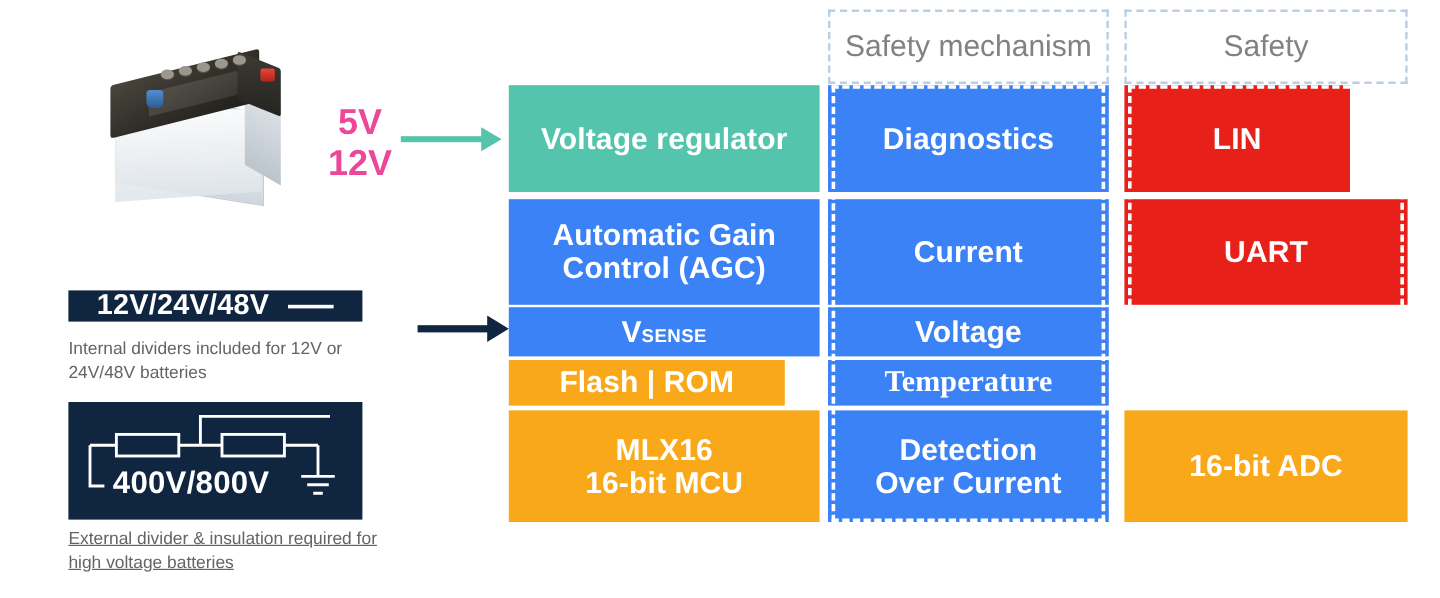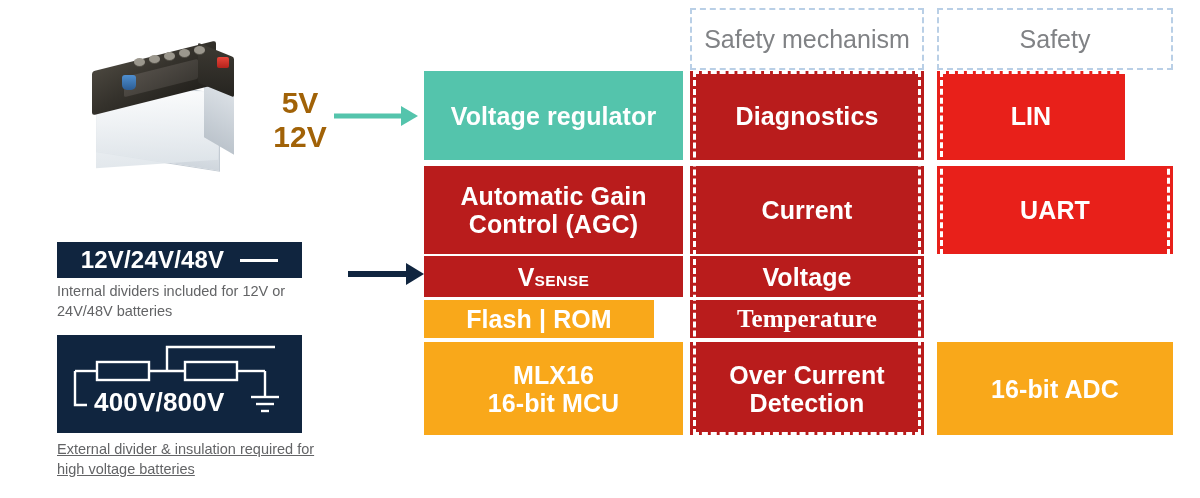--- a/index.html
+++ b/index.html
@@ -25,21 +25,21 @@
     box-sizing: border-box;
     display: flex;
     align-items: center;
     justify-content: center;
     text-align: center;
     color: #ffffff;
     font-weight: bold;
     line-height: 1.12;
     letter-spacing: .1px;
   }
-  .navy   { background: #b91c1c; }
+  .navy   { background: #3b82f6; }
   .teal   { background: #54c4ac; }
   .amber  { background: #f9a81a; }
   .red    { background: #e8201a; }
 
   
   .colhead {
     position: absolute;
     box-sizing: border-box;
     display: flex;
     align-items: center;
@@ -174,34 +174,34 @@
     border-bottom: 10px solid transparent;
   }
   .arrow-teal .arrow-line { background: #54c4ac; }
   .arrow-teal .arrow-head { border-left: 17px solid #54c4ac; }
   .arrow-navy .arrow-line { background: #10253f; height: 6px; }
   .arrow-navy .arrow-head { border-left: 18px solid #10253f; border-top-width: 11px; border-bottom-width: 11px;}
 
   
   #volt-5v, #volt-12v {
     position: absolute;
-    color: #a16207;
+    color: #ec4899;
     font-size: 30px;
     font-weight: bold;
     text-align: center;
     width: 84px;
   }
   #volt-5v  { left: 258px; top: 86px; }
   #volt-12v { left: 258px; top: 120px; }
 
   
   #box-lv {
     position: absolute;
     left: 57px; top: 242px;
-    width: 245px; height: 36px;
+    width: 245px; height: 26px;
     background: #10253f;
     display: flex;
     align-items: center;
     justify-content: center;
     gap: 16px;
   }
   #box-lv .lv-text {
     color: #ffffff;
     font-size: 24px;
     font-weight: bold;
@@ -330,22 +330,22 @@
 
   <div class="blk navy" style="left:690px; top:71px; width:234px; height:89px; font-size:25px;">Diagnostics</div>
 
   <div class="blk navy" style="left:690px; top:166px; width:234px; height:88px; font-size:25px;">Current</div>
 
   <div class="blk navy" style="left:690px; top:256px; width:234px; height:41px; font-size:25px;">Voltage</div>
 
   <div class="blk navy" style="left:690px; top:300px; width:234px; height:38px; font-size:25px;font-family:Liberation Serif, serif;">Temperature</div>
 
   <div class="blk navy" style="left:690px; top:342px; width:234px; height:93px; font-size:25px; flex-direction:column;">
+    <span>Detection</span>
     <span>Over Current</span>
-    <span>Detection</span>
   </div>
 
   <div class="dashgroup dash-white" style="left:693px; top:71px; width:228px; height:364px;"></div>
 
   <div class="blk red" style="left:937px; top:71px; width:188px; height:89px; font-size:25px;">LIN</div>
 
   <div class="blk red" style="left:937px; top:166px; width:236px; height:88px; font-size:25px;">UART</div>
 
 
   <div class="blk amber" style="left:937px; top:342px; width:236px; height:93px; font-size:25px;">16-bit ADC</div>

